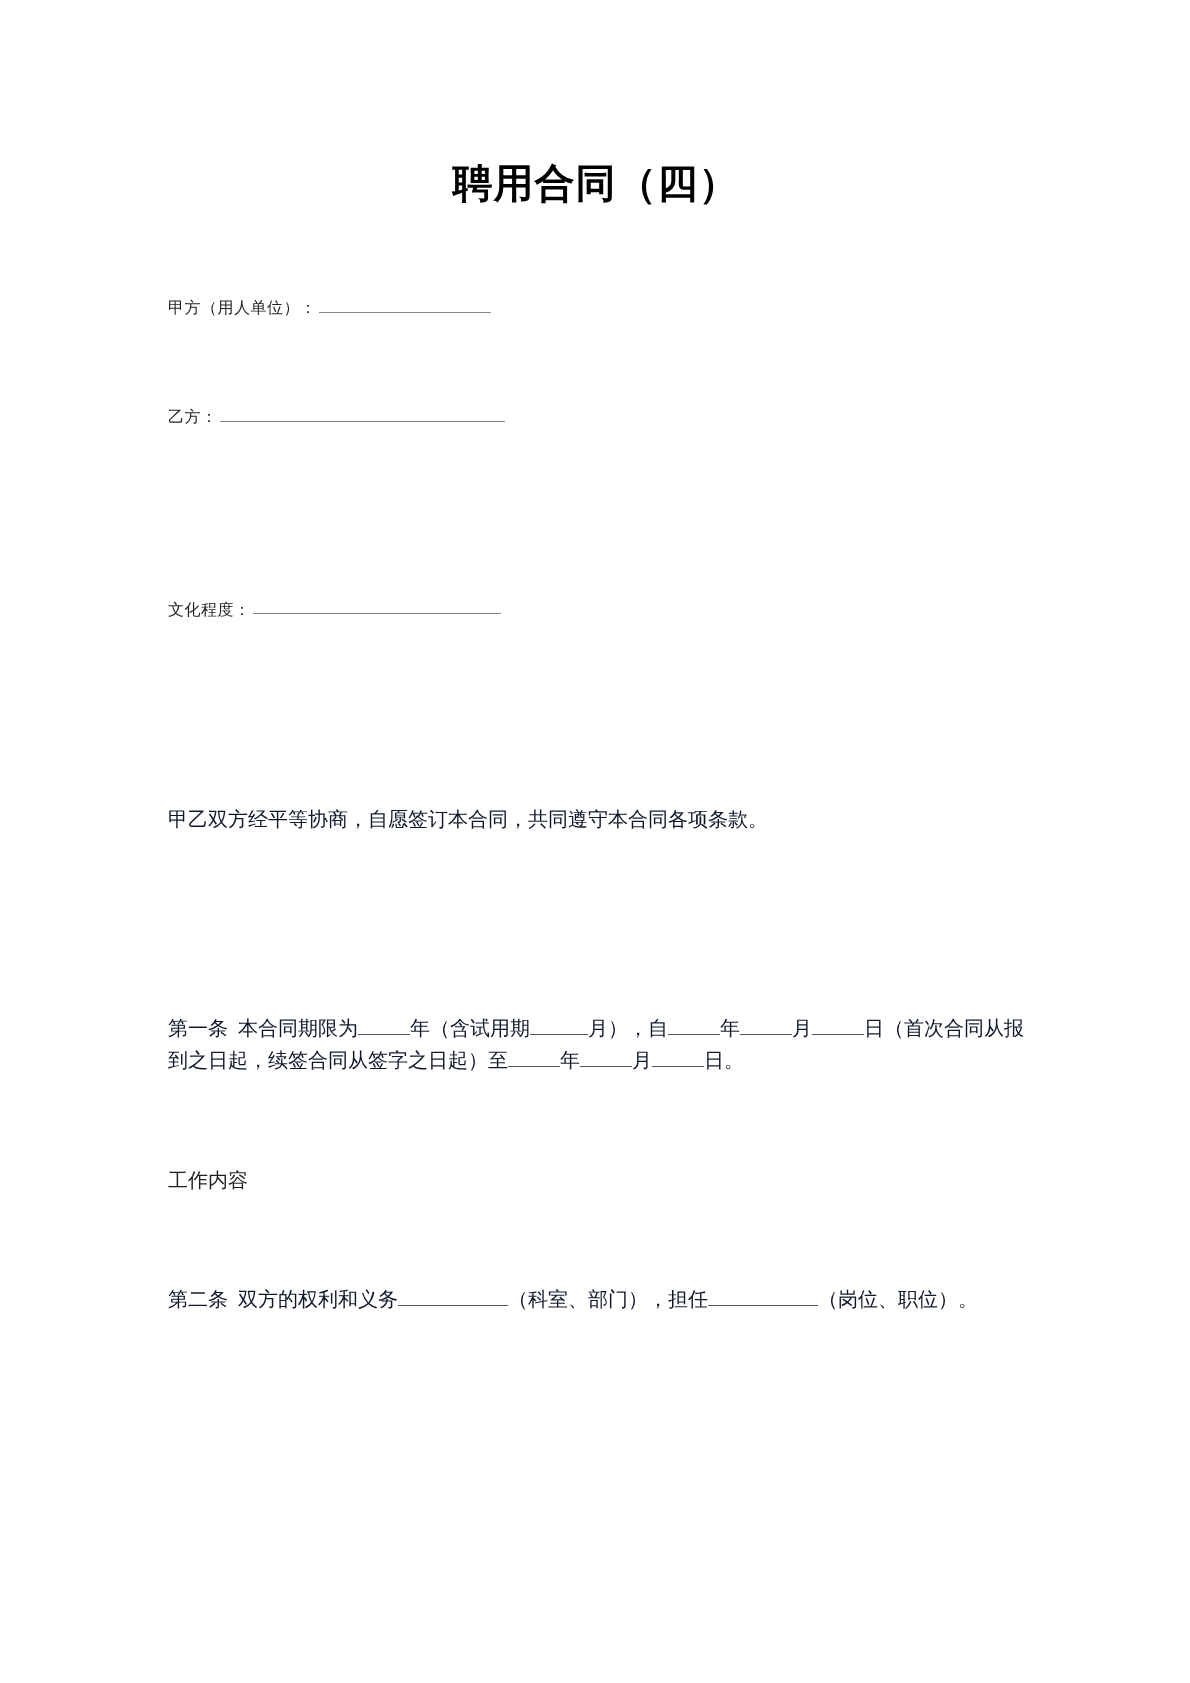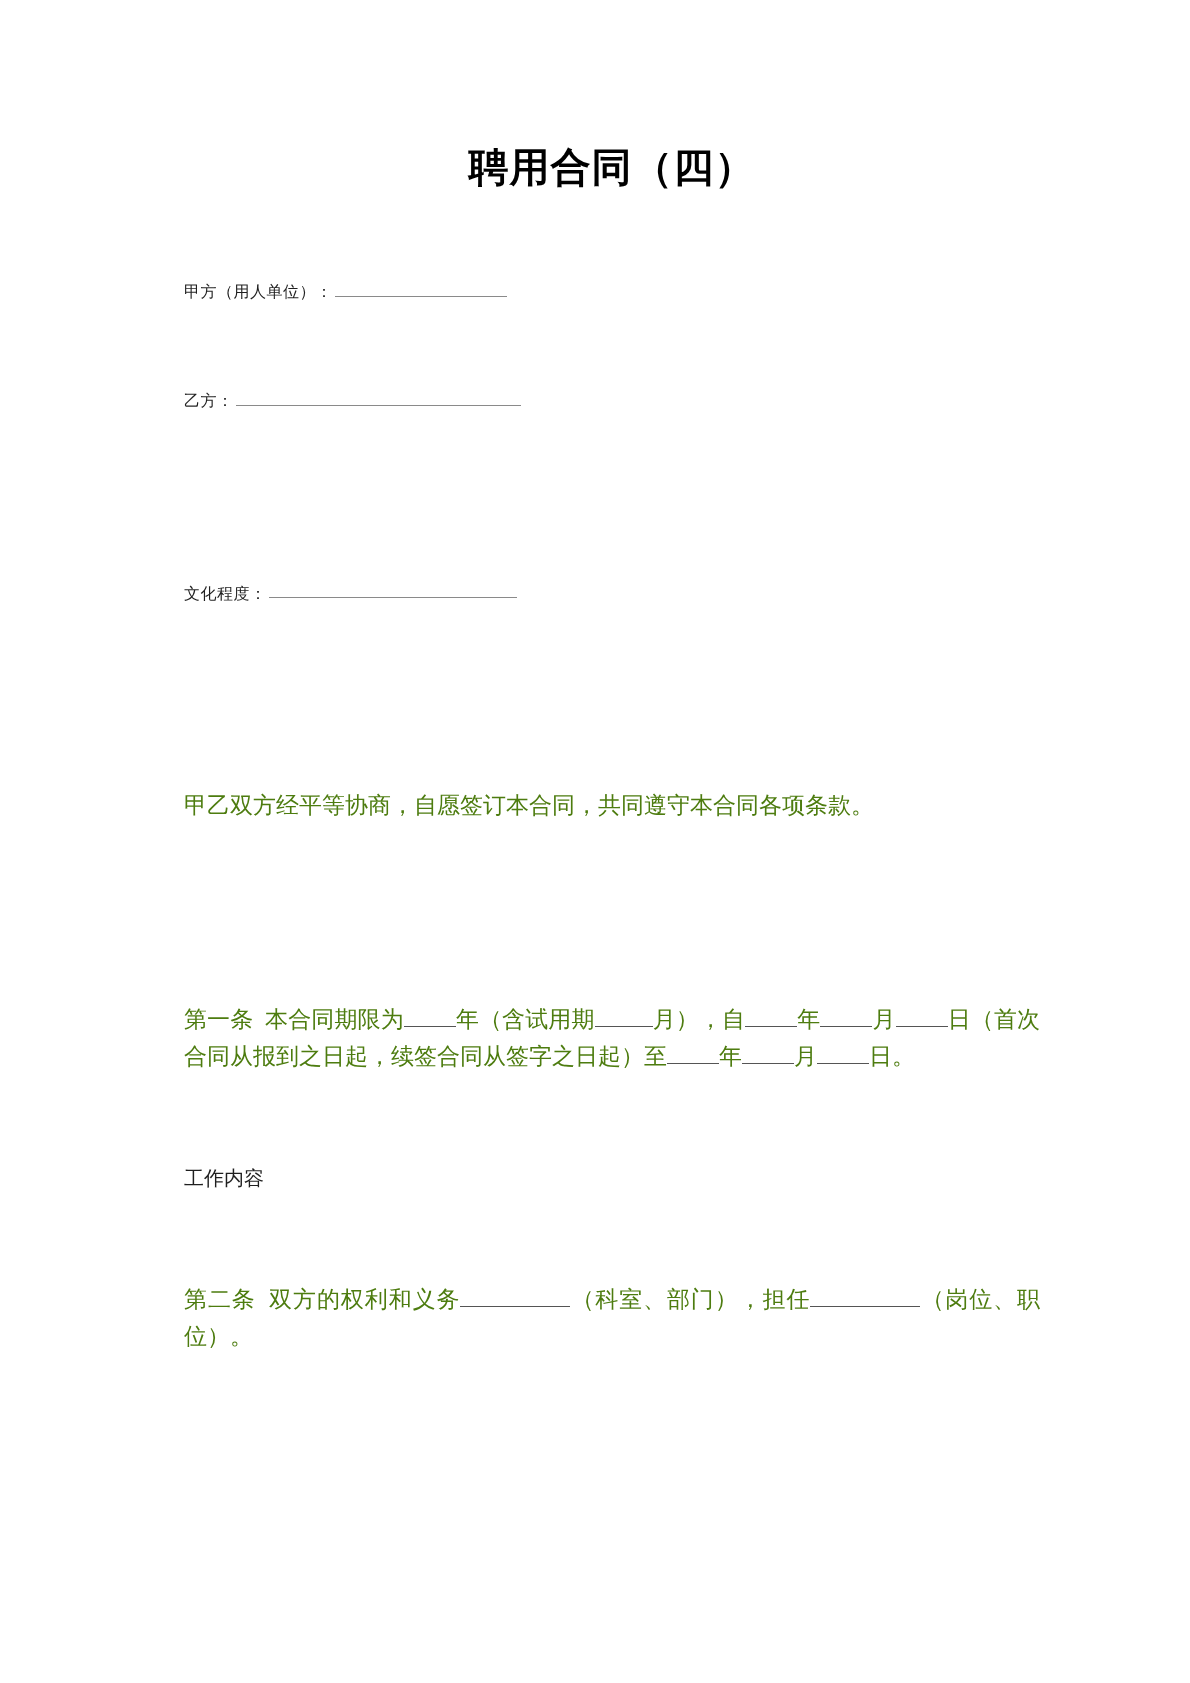--- a/index.html
+++ b/index.html
@@ -16,23 +16,22 @@
     width: 1190px;
     height: 1683px;
     margin: 0 auto;
     background: #ffffff;
     box-sizing: border-box;
     overflow: hidden;
   }
   .content {
     position: absolute;
     left: 168px;
-    top: 0;
+    top: 16px;
     width: 856px;
-    margin-left: 16px;
   }
 
   
   .doc-title {
     text-align: center;
     font-family: "Liberation Sans", "DejaVu Sans", sans-serif;
     font-weight: bold;
     font-size: 40px;
     line-height: 1.2;
     letter-spacing: 1px;
@@ -65,23 +64,23 @@
   .b-248 { width: 248px; }
   .b-228 { width: 228px; }
 
   .spacer-f1 { height: 88px; }
   .spacer-f2 { height: 84px; }
   .spacer-f3 { height: 84px; }
   .spacer-f4 { height: 84px; }
 
   
   .para {
-    font-size: 23px;
+    font-size: 20px;
     line-height: 1.62;
-    color: #4d7c0f;
+    color: #0f172a;
     text-align: justify;
   }
   .heading {
     font-size: 20px;
     line-height: 1.5;
     color: #1f1f1f;
   }
 
   .gap-intro { height: 98px; }
   .gap-a { height: 88px; }

